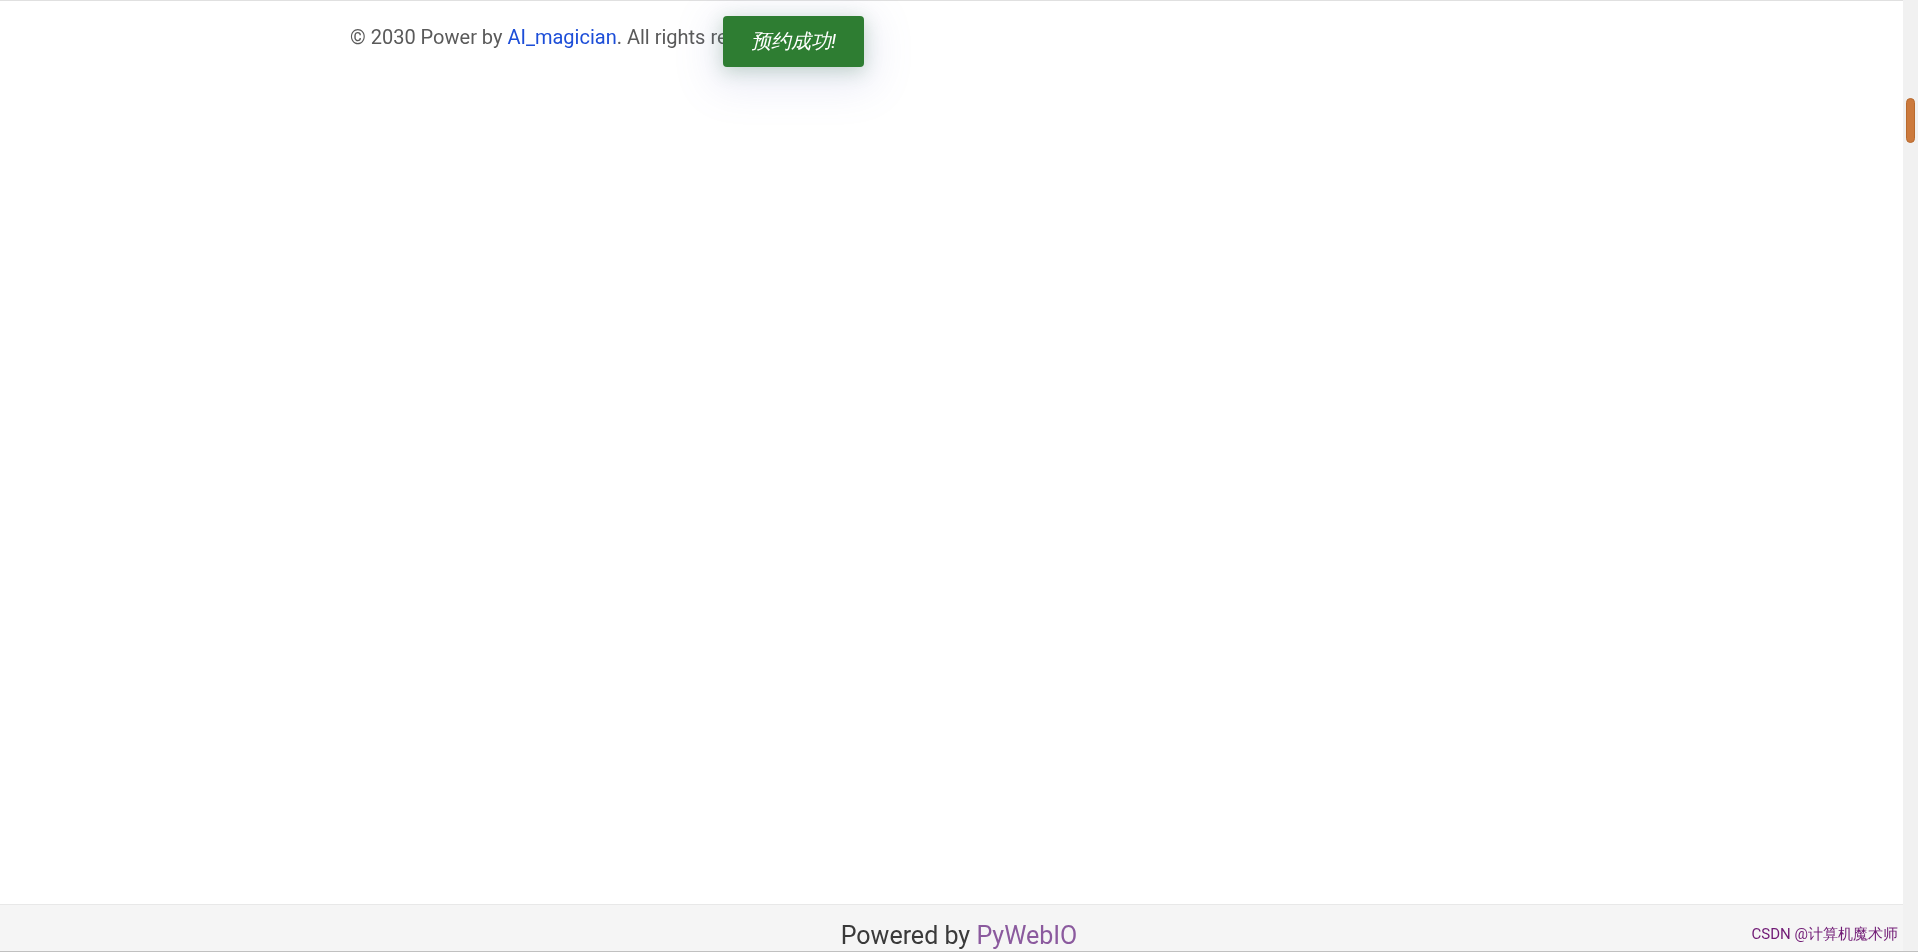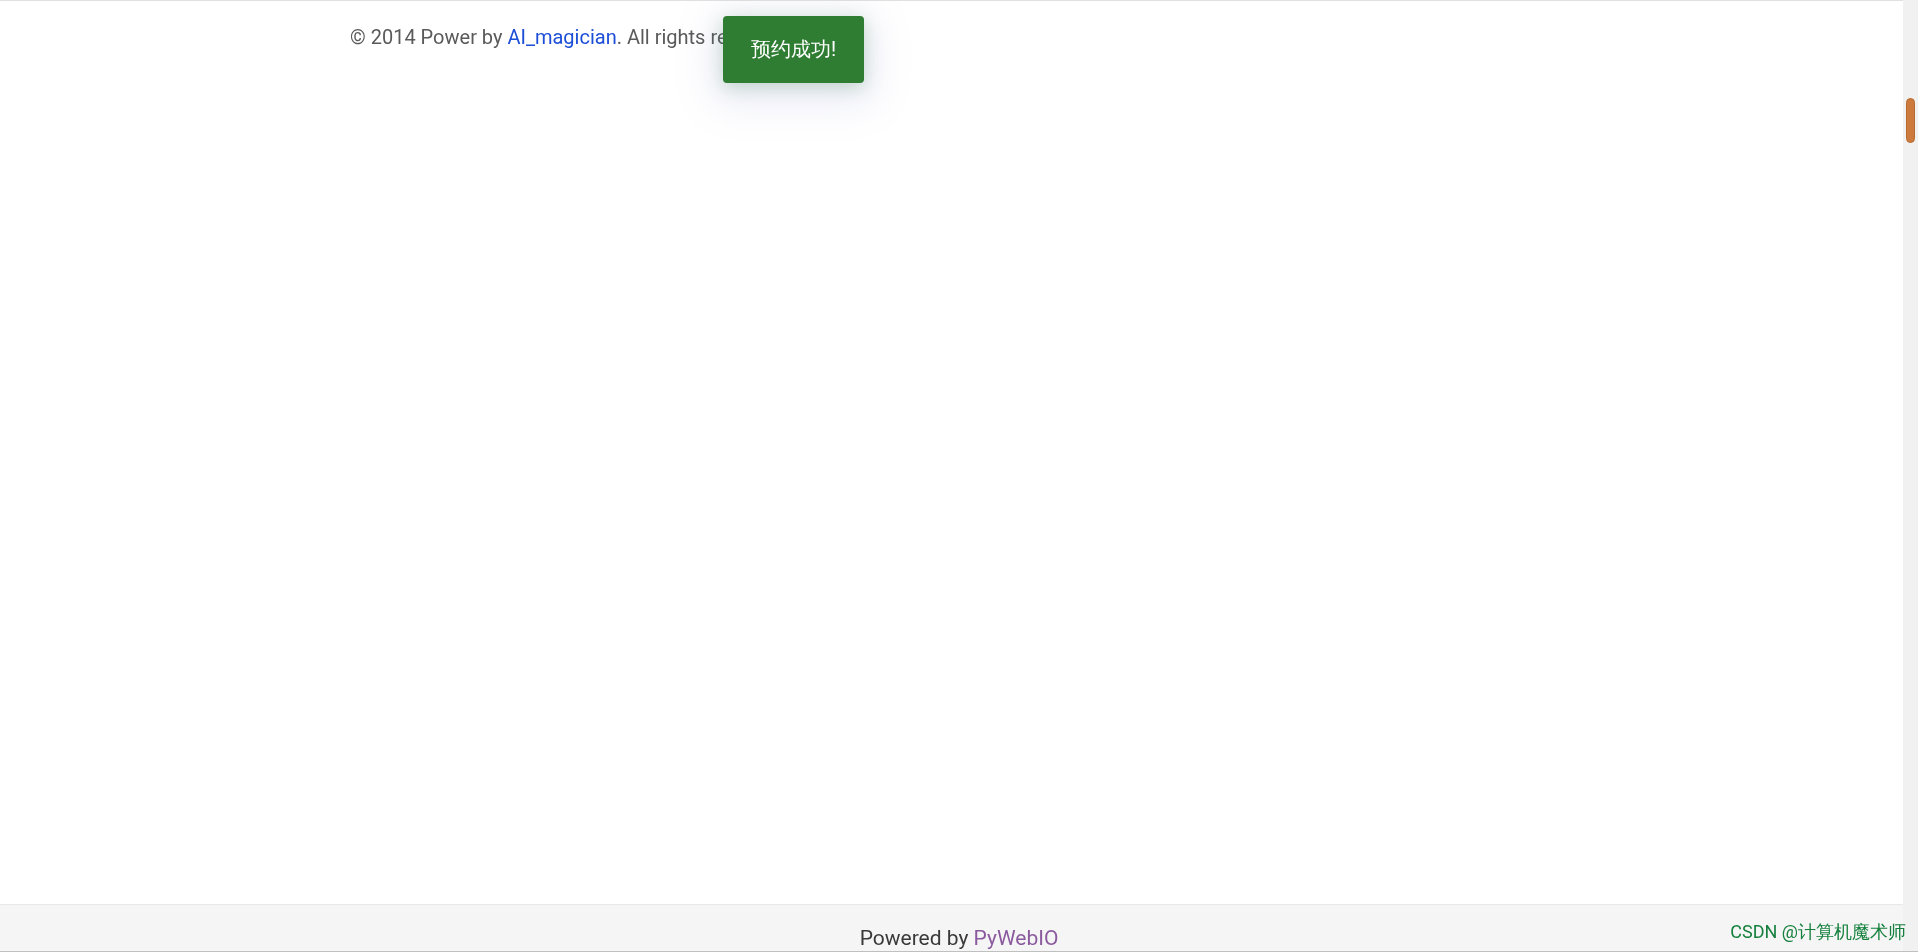--- a/index.html
+++ b/index.html
@@ -41,53 +41,54 @@
     .copyright-link {
       color: #1d4ed8;
       text-decoration: none;
     }
     .toast {
       position: absolute;
       top: 16px;
       left: 723px;
       background: #2e7d32;
       color: #ffffff;
-      padding: 20px 28px;
+      padding: 12px 28px;
       border-radius: 4px;
       font-size: 20px;
       box-shadow: 0 10px 40px 10px rgba(120, 130, 200, 0.15), 0 4px 18px rgba(46, 125, 50, 0.25);
       z-index: 100;
+      font-style: italic;
     }
     .footer {
       position: absolute;
       bottom: 0;
       left: 0;
       right: 0;
       height: 48px;
       background: #f5f5f5;
       border-top: 1px solid #e8e8e8;
       display: flex;
       align-items: flex-end;
       justify-content: center;
       padding-bottom: 2px;
     }
     .footer-text {
-      font-size: 21px;
+      font-size: 25px;
       color: #3a3a3a;
     }
     .footer-link {
       color: #8b5a9e;
       text-decoration: none;
     }
     .watermark {
       position: absolute;
       bottom: 8px;
-      right: 12px;
-      font-size: 18px;
-      color: #15803d;
+      right: 20px;
+      font-size: 15px;
+      color: #701a75;
       z-index: 50;
     }
     .scrollbar-track {
       position: absolute;
       right: 0;
       top: 0;
       bottom: 0;
       width: 15px;
       background: #f1f1f1;
     }
@@ -110,21 +111,21 @@
       background: #c0c0c0;
     }
   </style>
 </head>
 <body>
 
 <div class="top-border"></div>
 
 <div class="content-area">
   <div class="copyright-line">
-    <span>© 2014 Power by </span><a href="#" class="copyright-link">AI_magician</a><span>. All rights reserved.</span>
+    <span>© 2030 Power by </span><a href="#" class="copyright-link">AI_magician</a><span>. All rights reserved.</span>
   </div>
 </div>
 
 <div class="toast">
   <span>预约成功!</span>
 </div>
 
 <div class="footer">
   <div class="footer-text">
     <span>Powered by </span><a href="#" class="footer-link">PyWebIO</a>

